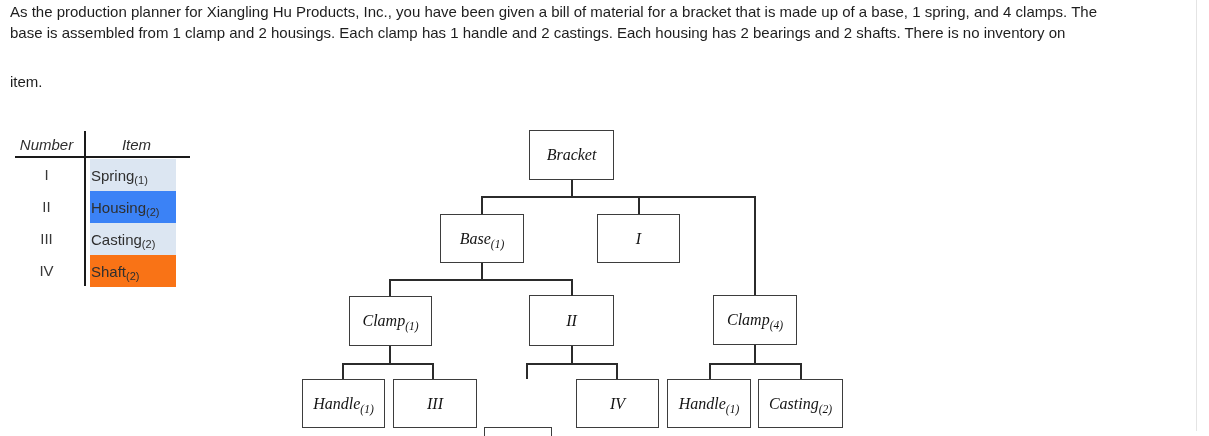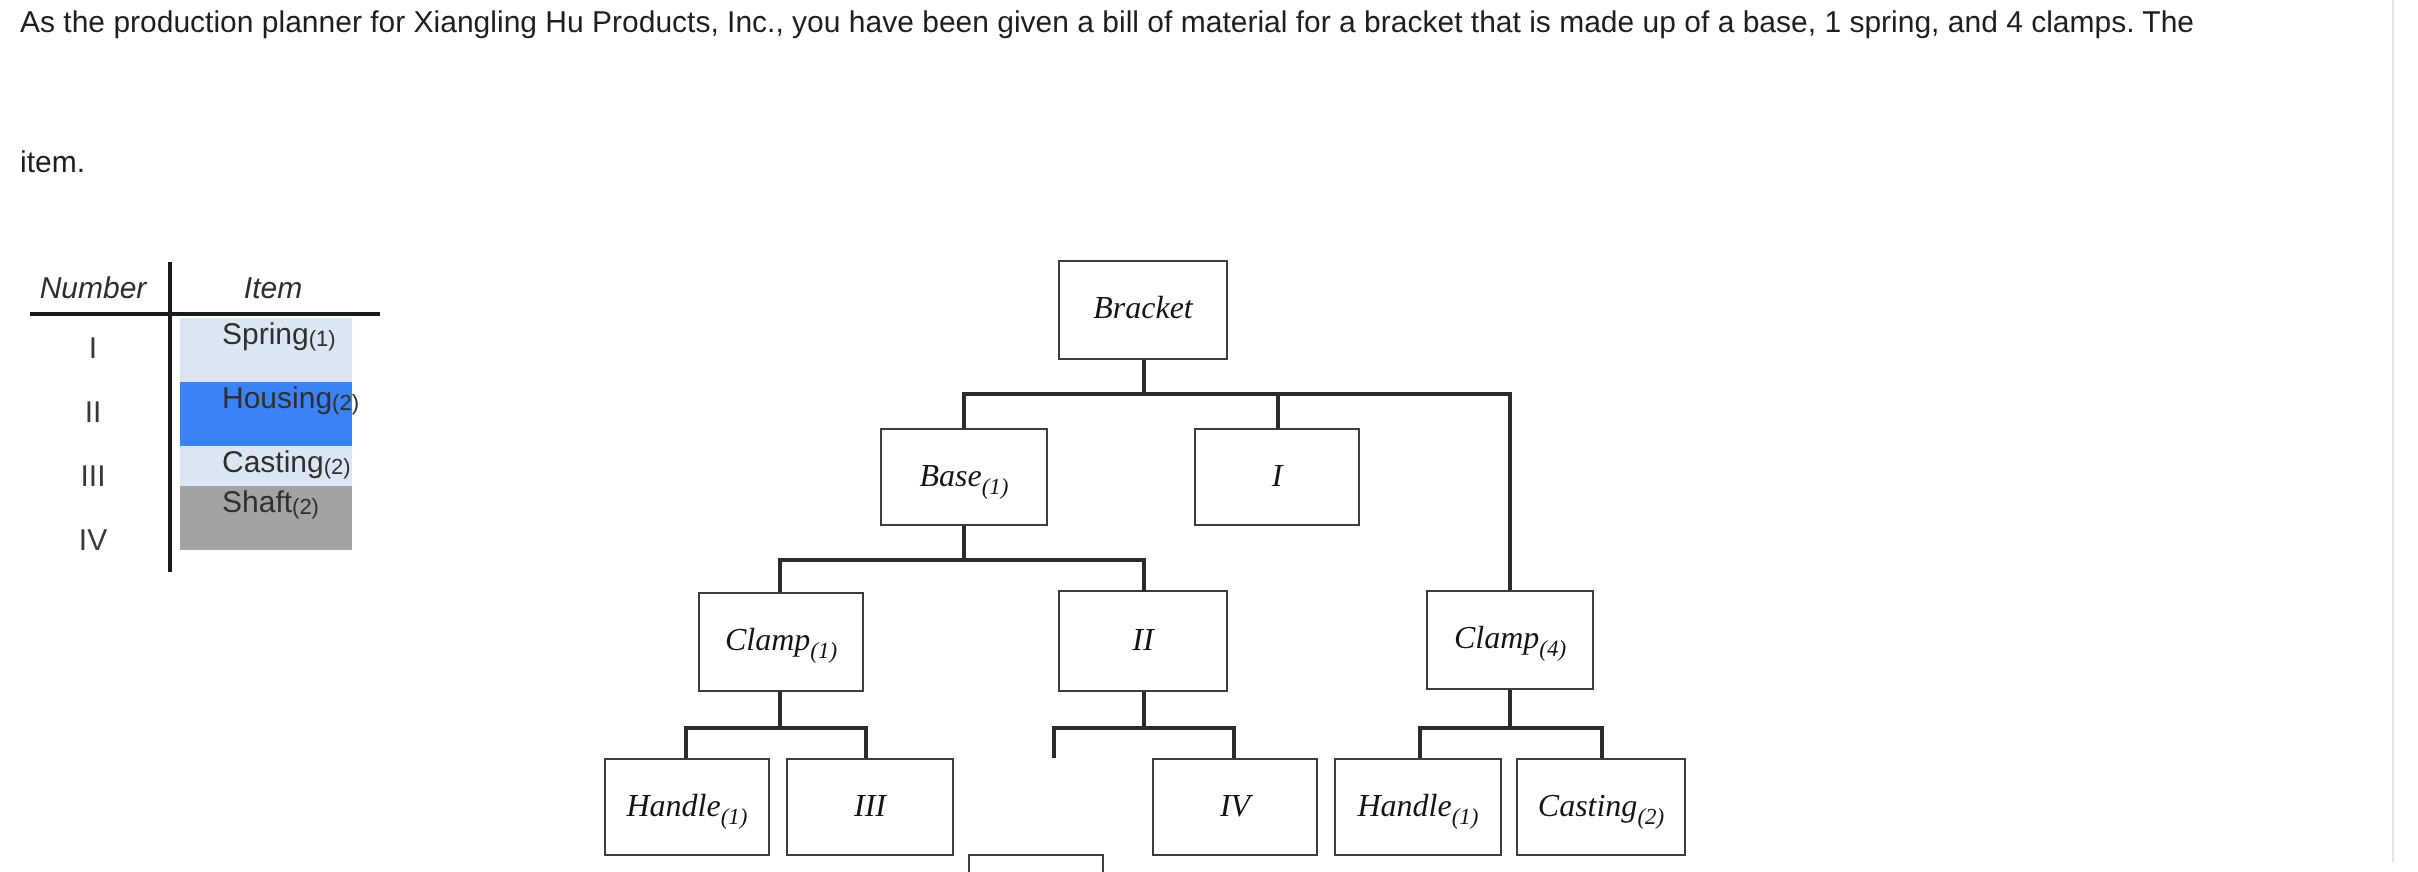--- a/index.html
+++ b/index.html
@@ -15,22 +15,22 @@
 
   
   .match-table { position:absolute; left:0; top:131px; width:210px; height:160px; }
   .match-table .hdr { position:absolute; top:5px; height:18px; font-size:15px; color:#2e2e2e; text-align:center;font-style:italic; }
   .hdr-number { left:14px; width:65px; }
   .hdr-item   { left:89px; width:95px; }
   .col-divider { position:absolute; left:84px; top:0; width:1.5px; height:155px; background:#1a1a1a; }
   .hdr-rule    { position:absolute; left:15px; top:25px; width:175px; height:1.5px; background:#1a1a1a; }
   .t-num  { position:absolute; left:14px; width:65px; height:32px; line-height:32px;
             text-align:center; font-size:15px; color:#383838; }
-  .t-item { position:absolute; left:90px; width:86px; height:32px; display:flex; 
-            padding-left:21px; box-sizing:border-box; font-size:15px; color:#2f2f2f; }
+  .t-item { position:absolute; left:90px; width:86px; height:32px; display:flex; align-items:center;
+            padding-left:1px; box-sizing:border-box; font-size:15px; color:#2f2f2f; }
   .t-item .subq, .node .subq { font-size:11px; position:relative; top:5px; }
 
   
   #diagram { position:absolute; left:0; top:0; width:1209px; height:436px; }
   .node {
     position:absolute; box-sizing:border-box; border:1.5px solid #3d3d3d; background:#fff;
     display:flex; align-items:center; justify-content:center;
     font-family:"Liberation Serif", serif; font-size:16px; color:#141414;font-style:italic;
   }
   .node .subq { font-size:11.5px; }
@@ -40,20 +40,21 @@
 
   .right-divider { position:absolute; left:1196px; top:0; width:1px; height:431px; background:#e4e4e4; }
 </style>
 </head>
 <body>
 
 <div class="page">
 
   <div class="para" id="para1">
     <div>As the production planner for Xiangling Hu Products, Inc., you have been given a bill of material for a bracket that is made up of a base, 1 spring, and 4 clamps. The</div>
+    <div>base is assembled from 1 clamp and 2 housings. Each clamp has 1 handle and 2 castings. Each housing has 2 bearings and 2 shafts. There is no inventory on</div>
   </div>
 
   <div class="para" id="para2">
     <div>item.</div>
   </div>
 
   <div class="match-table">
     <div class="hdr hdr-number">Number</div>
     <div class="hdr hdr-item">Item</div>
     <div class="col-divider"></div>
@@ -71,21 +72,21 @@
         <span class="subq">(2)</span>
       </div>
 
     <div class="t-num" style="top:92px">III</div>
     <div class="t-item" style="top: 92px; background: rgb(220, 230, 242);">
         <span>Casting</span>
         <span class="subq">(2)</span>
       </div>
 
     <div class="t-num" style="top:124px">IV</div>
-    <div class="t-item" style="top: 112px; background: #a3a3a3;">
+    <div class="t-item" style="top: 124px; background: #f97316;">
         <span>Shaft</span>
         <span class="subq">(2)</span>
       </div>
   </div>
 
   <div id="diagram">
       <div class="node" style="left: 529px; top: 130px; width: 85px; height: 50px;">
         <span>Bracket</span>
       </div>
       <div class="node" style="left: 440px; top: 214px; width: 84px; height: 49px;">

